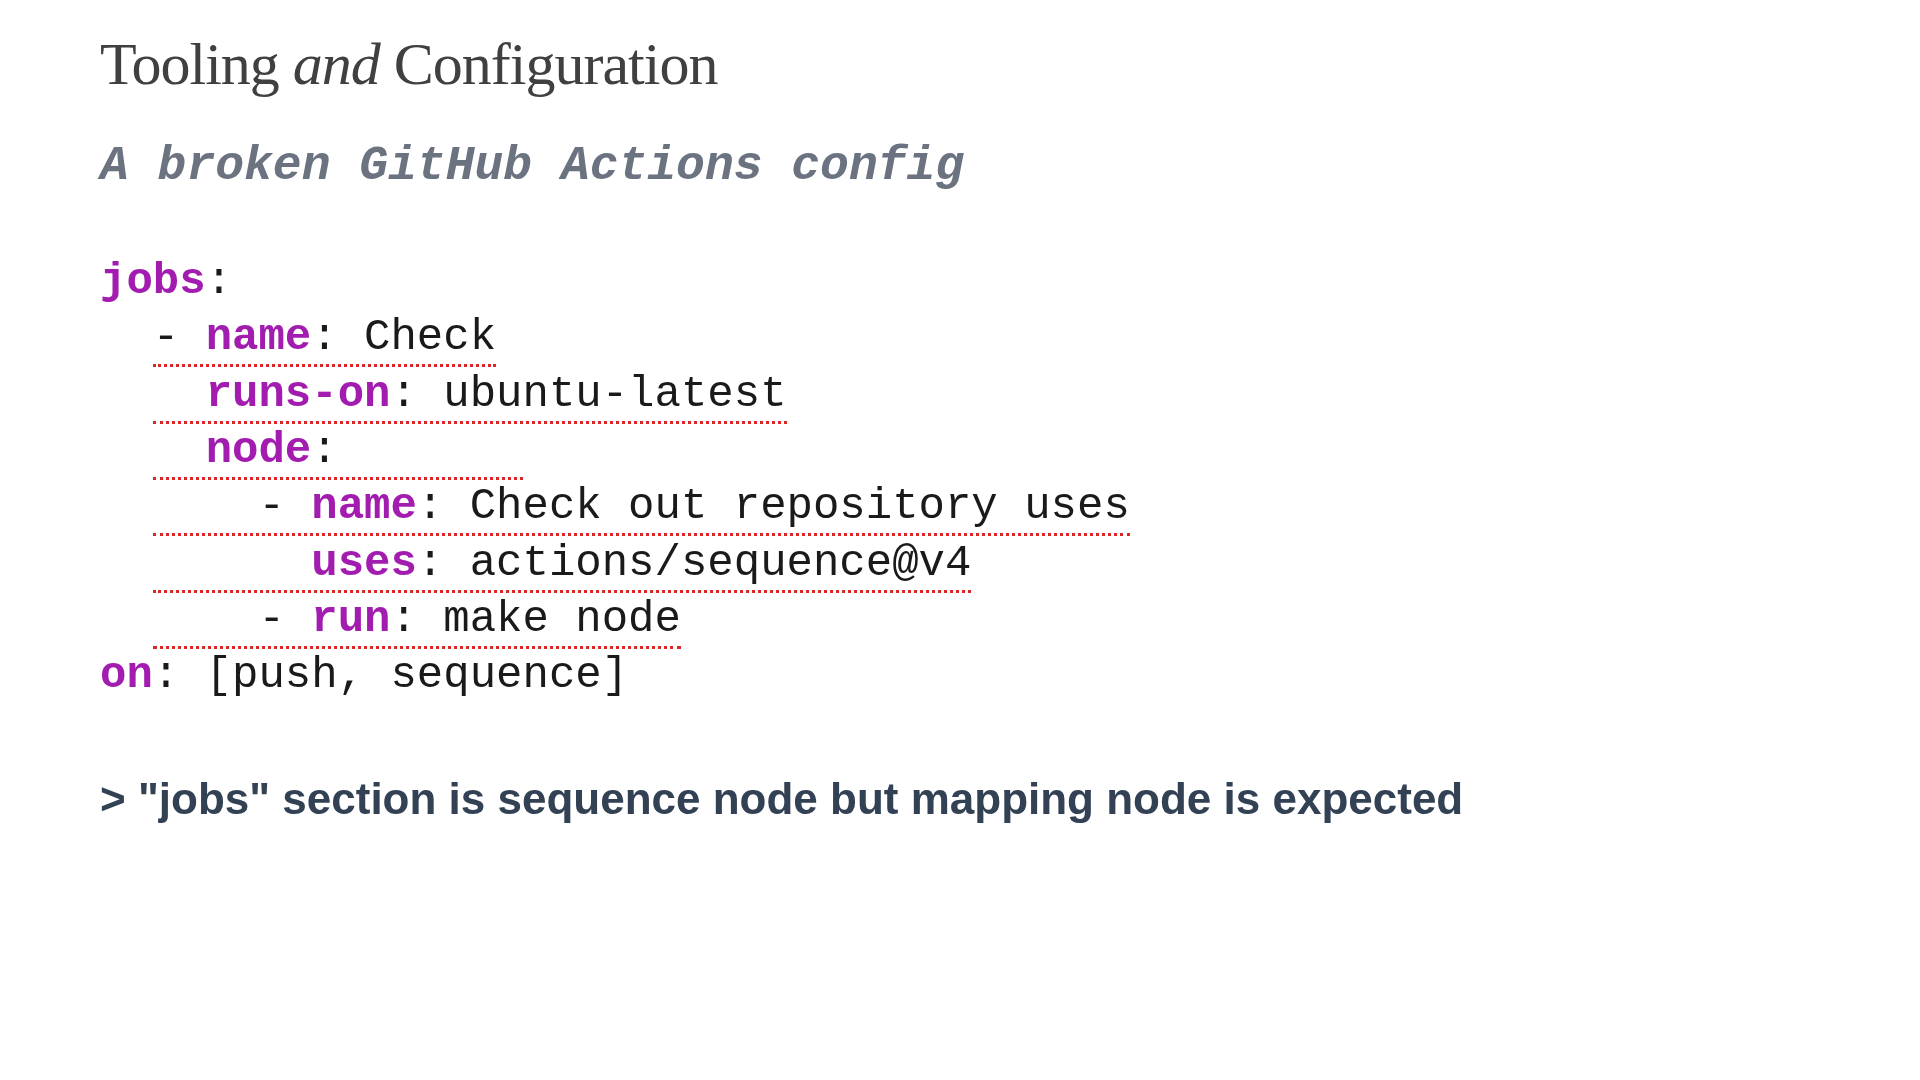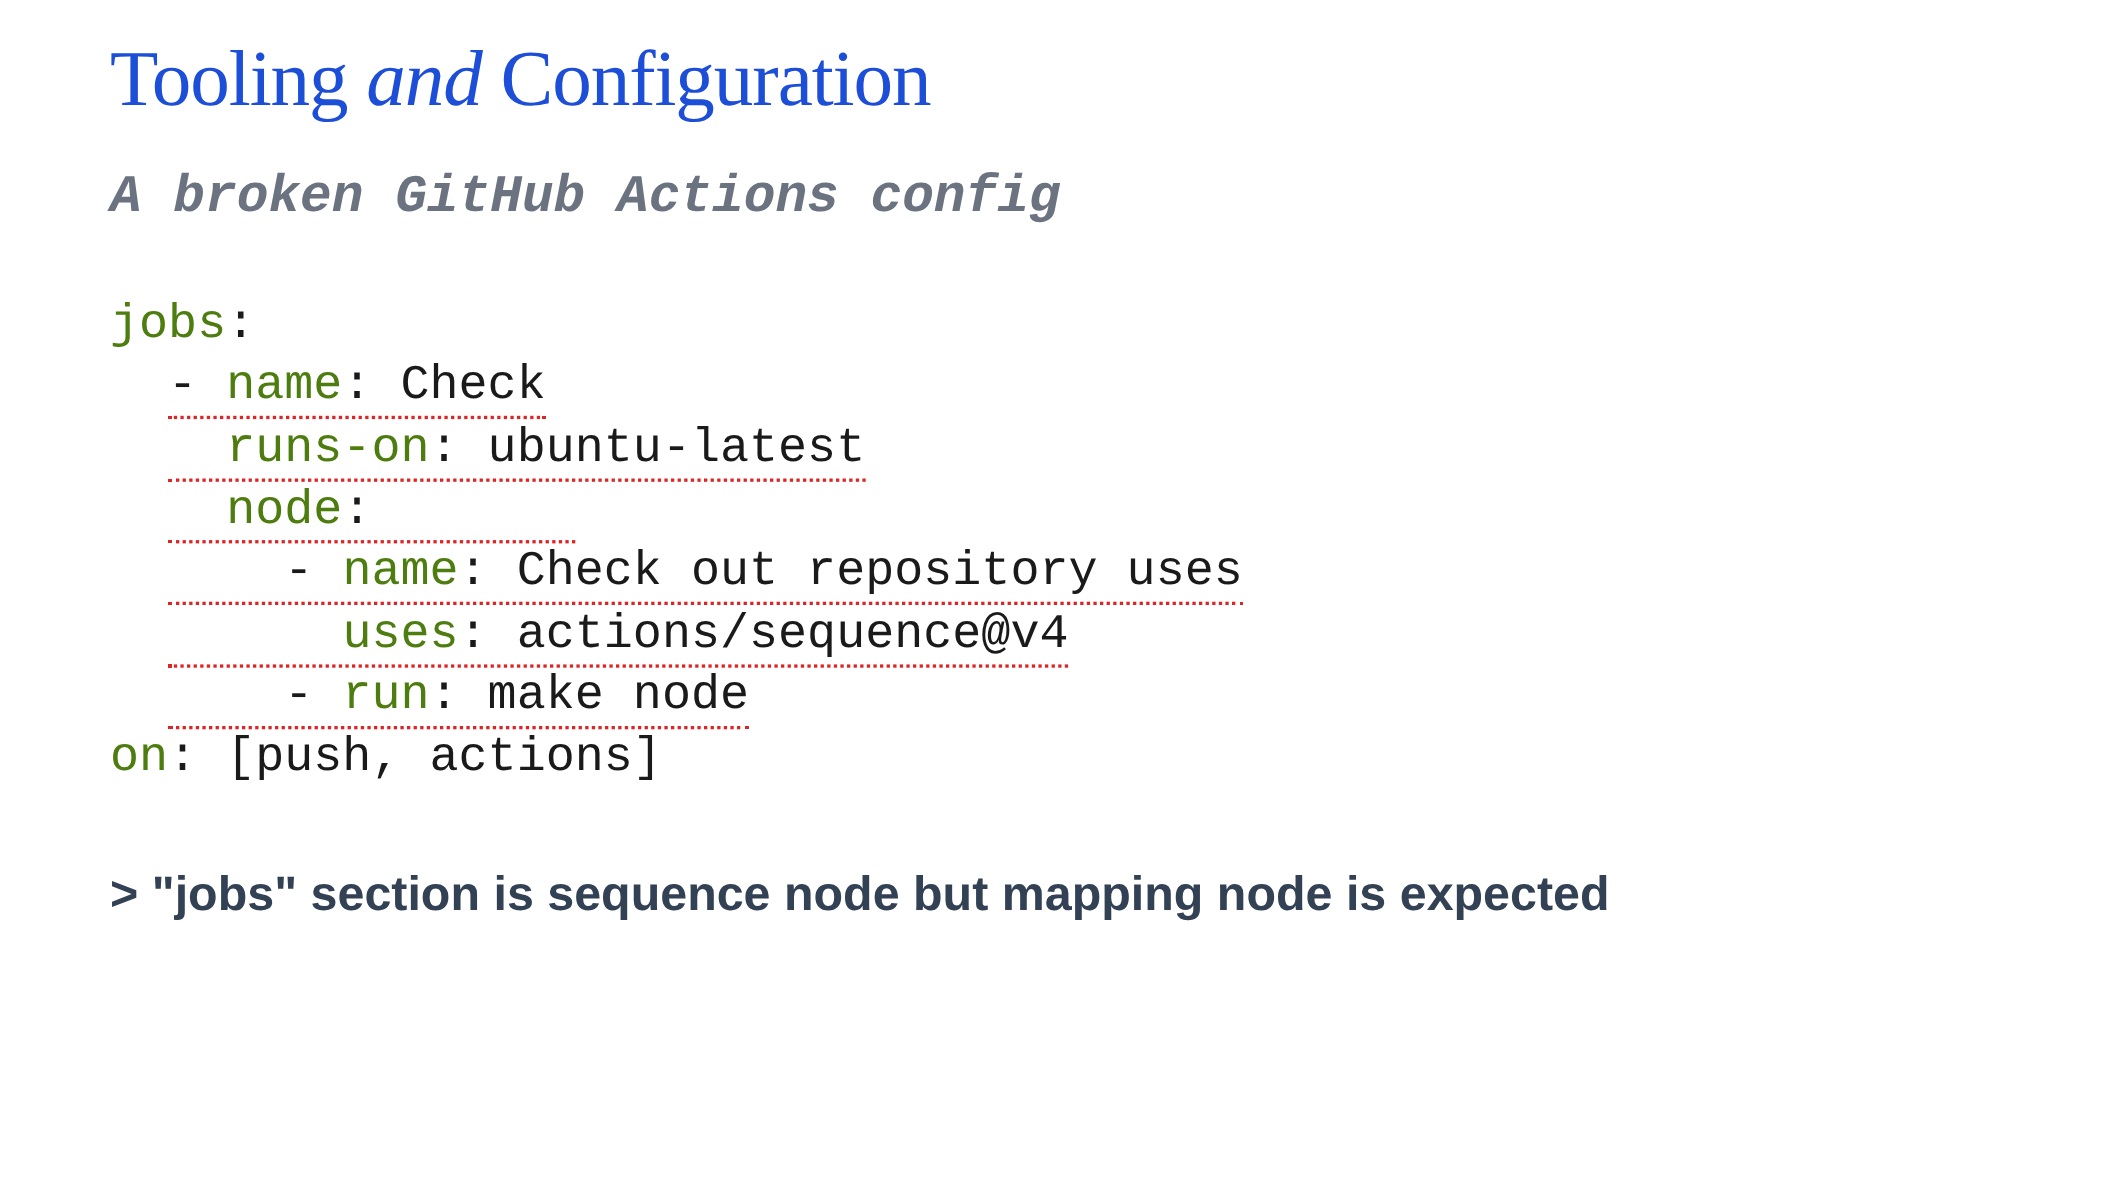--- a/index.html
+++ b/index.html
@@ -9,22 +9,22 @@
     }
     body {
       width: 1920px;
       height: 1080px;
       background: #ffffff;
       font-family: Georgia, 'Times New Roman', serif;
       padding: 30px 100px;
       overflow: hidden;
     }
     .title {
-      font-size: 72px;
-      color: #1d4ed8;
+      font-size: 60px;
+      color: #404040;
       font-weight: 400;
       margin-bottom: 40px;
       letter-spacing: -1px;
     }
     .title .italic {
       font-style: italic;
     }
     .subtitle {
       font-size: 48px;
       color: #6b7280;
@@ -34,21 +34,22 @@
     }
     .code-block {
       font-family: 'Courier New', Courier, monospace;
       font-size: 44px;
       line-height: 1.28;
       color: #1a1a1a;
       white-space: pre;
       margin-bottom: 70px;
     }
     .key {
-      color: #4d7c0f;
+      color: #a21caf;
+      font-weight: bold;
     }
     .err {
       border-bottom: 3px dotted #dc2626;
       padding-bottom: 2px;
     }
     .error-message {
       font-family: -apple-system, BlinkMacSystemFont, 'Segoe UI', Helvetica, Arial, sans-serif;
       font-size: 44px;
       font-weight: 700;
       color: #334155;
@@ -61,15 +62,15 @@
 
 <h2 class="subtitle">A broken GitHub Actions config</h2>
 
 <div class="code-block"><span class="key">jobs</span><span>:</span>
 <span>  </span><span class="err"><span>- </span><span class="key">name</span><span>:</span><span> Check</span></span>
 <span>  </span><span class="err"><span>  </span><span class="key">runs-on</span><span>:</span><span> ubuntu-latest</span></span>
 <span>  </span><span class="err"><span>  </span><span class="key">node</span><span>:</span><span>       </span></span>
 <span>  </span><span class="err"><span>    </span><span>- </span><span class="key">name</span><span>:</span><span> Check out repository uses</span></span>
 <span>  </span><span class="err"><span>      </span><span class="key">uses</span><span>:</span><span> actions/sequence@v4</span></span>
 <span>  </span><span class="err"><span>    </span><span>- </span><span class="key">run</span><span>:</span><span> make node</span></span>
-<span class="key">on</span><span>:</span><span> [push, actions]</span></div>
+<span class="key">on</span><span>:</span><span> [push, sequence]</span></div>
 
 <div class="error-message"><span>&gt; </span><span>"jobs" section is sequence node but mapping node is expected</span></div>
 
 </body></html>

